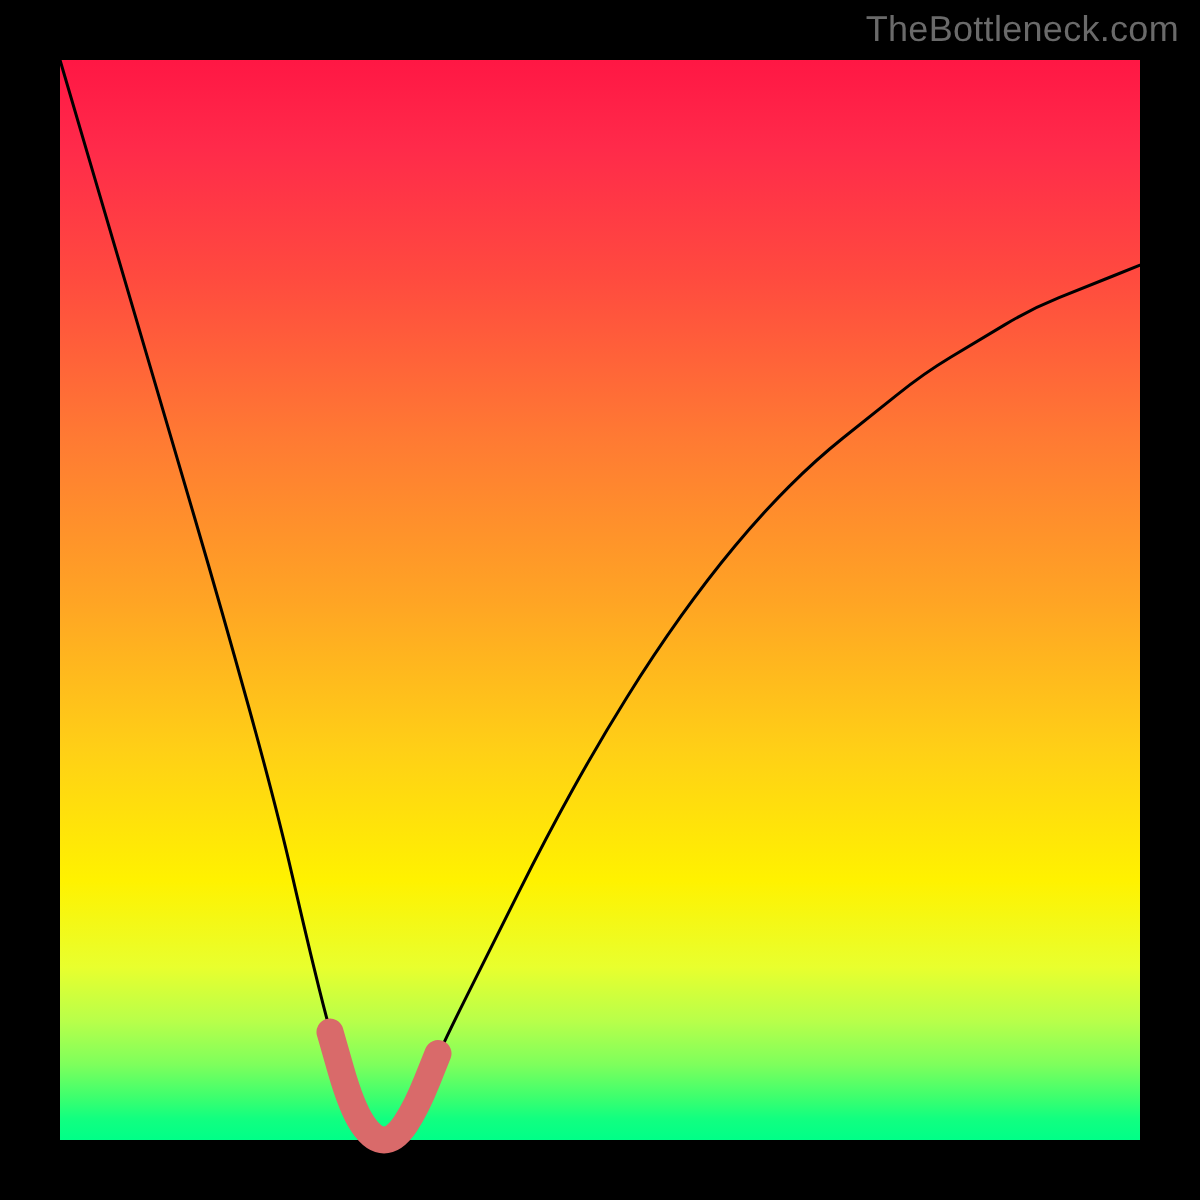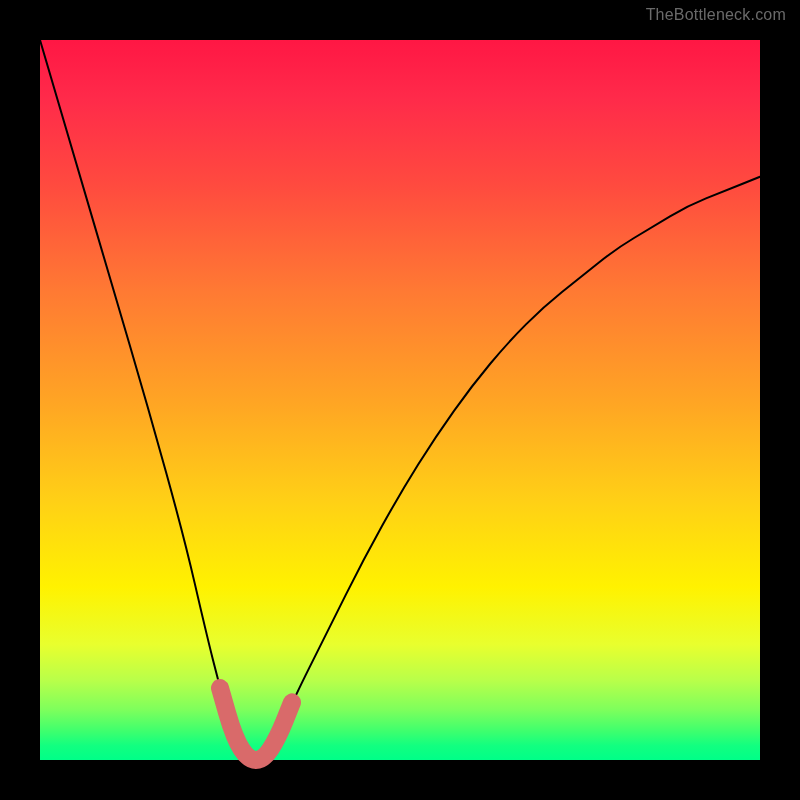--- a/index.html
+++ b/index.html
@@ -41,21 +41,21 @@
       #3eff6e 96%,
       #12ff80 98%,
       #00ff88 100%
     );
   }
   .watermark {
     position: absolute;
     top: 6px;
     right: 14px;
     color: #6a6a6a;
-    font-size: 16px;
+    font-size: 24px;
     letter-spacing: 0.2px;
     font-weight: 400;
     user-select: none;
   }
   svg.curve {
     position: absolute;
     left: 0;
     top: 0;
     width: 720px;
     height: 720px;

